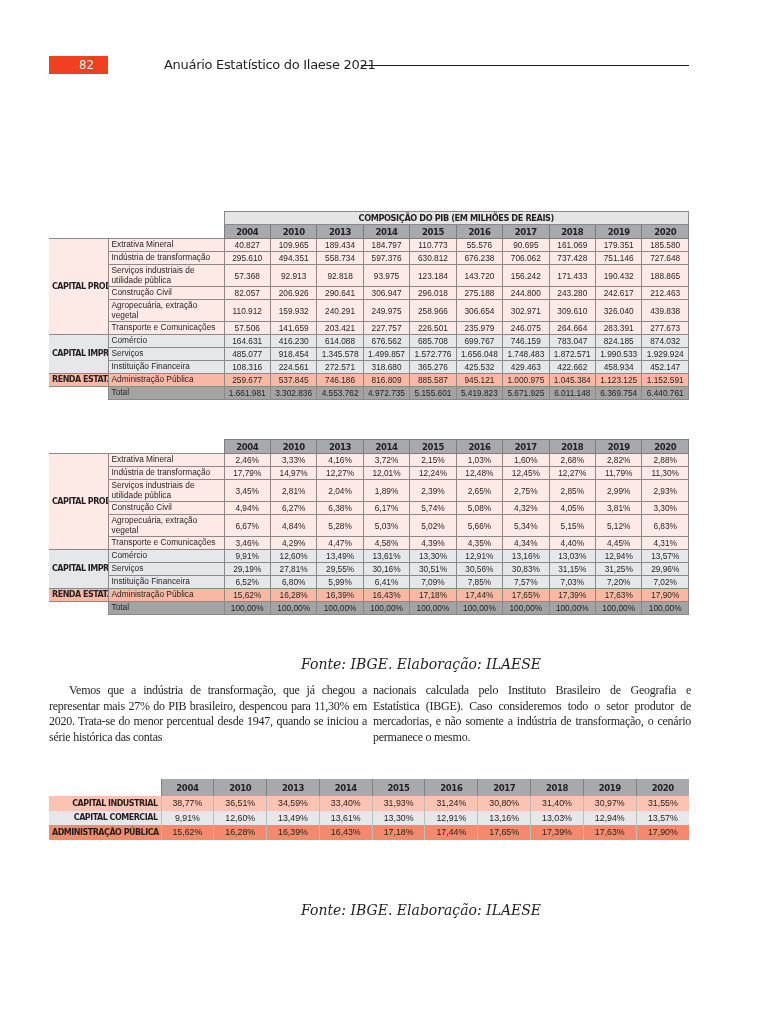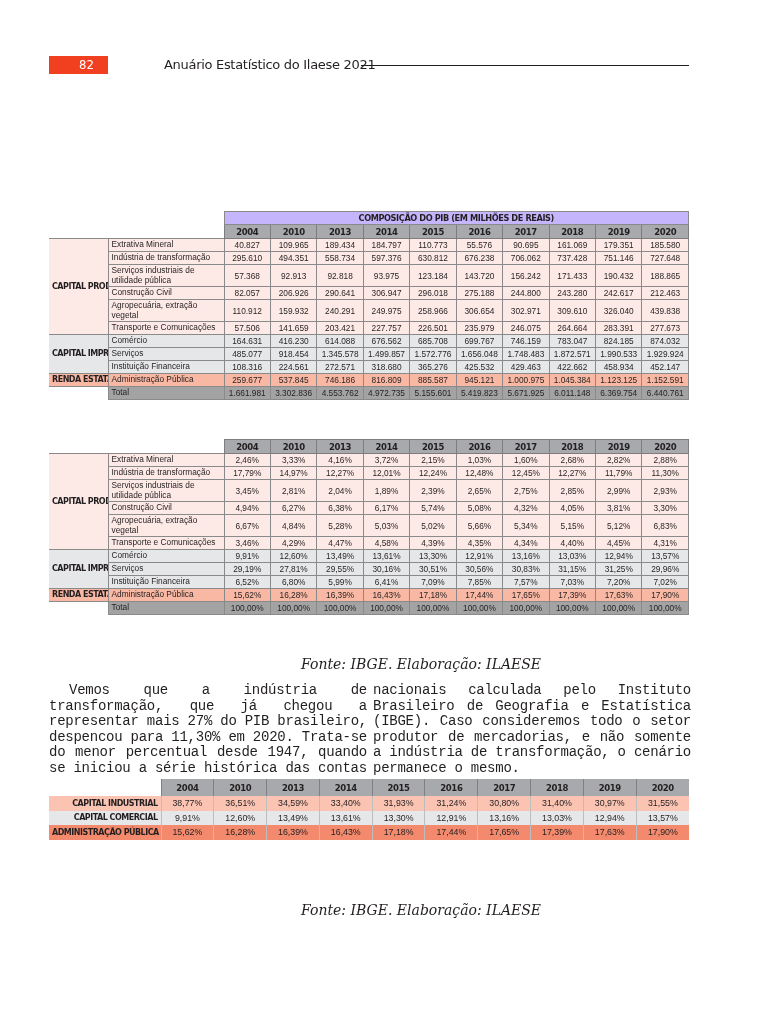--- a/index.html
+++ b/index.html
@@ -6,35 +6,35 @@
   body { width:763px; height:1023px; position:relative; font-family:"Liberation Sans", sans-serif; color:#231f20; overflow:hidden; }
 
   .page-header { position:absolute; left:49px; top:56px; width:640px; height:20px; }
   .page-number { position:absolute; left:0; top:0; width:59px; height:18px; background:#f0401f; color:#fff; font-size:13px; line-height:18px; padding-left:16px; box-sizing:border-box; font-family:"DejaVu Sans Condensed","DejaVu Sans", sans-serif;text-align:center; }
   .page-title { position:absolute; left:115px; top:0; font-size:13px; line-height:18px; color:#231f20; white-space:nowrap; font-family:"DejaVu Sans", sans-serif; letter-spacing:-0.3px; }
   .page-rule { position:absolute; left:312px; top:9px; width:328px; height:1px; background:#231f20; }
 
   table.t { position:absolute; border-collapse:collapse; table-layout:fixed; font-size:8.3px; color:#231f20; }
   table.t td, table.t th { border:1px solid #8a8a8a; padding:0 3px; overflow:hidden; white-space:nowrap; }
   table.t th.yr { background:#a7a9ac; font-family:"DejaVu Sans", sans-serif; font-weight:bold; font-size:8.5px; text-align:center; border-color:#7d7d7d; letter-spacing:-0.4px; }
-  table.t th.title { background:#c4b5fd; color:#231f20; font-weight:bold; font-size:8.2px; text-align:center; letter-spacing:-0.4px; font-family:"DejaVu Sans", sans-serif; }
+  table.t th.title { background:#e5e5e5; color:#231f20; font-weight:bold; font-size:8.2px; text-align:center; letter-spacing:-0.4px; font-family:"DejaVu Sans", sans-serif; }
   table.t td.blank { border:none; background:transparent; }
   table.t td.num { text-align:center; }
   table.t td.lbl { text-align:left; white-space:normal; line-height:9.5px; }
   table.t td.grp { text-align:center; font-weight:bold; font-size:8px; font-family:"DejaVu Sans", sans-serif; letter-spacing:-0.5px; line-height:12px; border-left:none; }
   .prod td { background:#fdeae6; }
   .improd td { background:#e6e7e8; }
   .renda td { background:#f9b8a3; }
   .total td { background:#a3a3a3; }
   .total td.blank { background:transparent; }
   tr.r1 { height:13px; } tr.r2 { height:22px;margin-top:9px; }
 
   .fonte { position:absolute; font-family:"DejaVu Serif", serif; font-style:italic; font-size:14px; color:#231f20; white-space:nowrap; }
 
-  .col { position:absolute; top:683px; width:318px; font-family:Liberation Mono, monospace; font-size:14px; line-height:15.5px; color:#231f20; text-align:justify; hyphens:manual; letter-spacing:-0.25px; }
+  .col { position:absolute; top:683px; width:318px; font-family:Liberation Serif, serif; font-size:12px; line-height:15.5px; color:#231f20; text-align:justify; hyphens:manual; letter-spacing:-0.25px; }
 
   table.t3 { position:absolute; left:49px; top:779px; border-collapse:collapse; table-layout:fixed; font-size:8.8px; }
   table.t3 td, table.t3 th { padding:0 3px; white-space:nowrap; text-align:center; height:14.5px; }
   table.t3 th.yr { background:#a7a9ac; font-family:"DejaVu Sans", sans-serif; font-weight:bold; font-size:8.5px; border-left:1px solid #808080; letter-spacing:-0.4px; height:17px; }
   table.t3 td.lbl { text-align:right; font-family:"DejaVu Sans", sans-serif; font-weight:bold; font-size:8px; letter-spacing:-0.5px; }
   table.t3 td.blank { background:transparent; }
   table.t3 td.num { border-left:1px solid #bdbdbd; }
   .t3-ind td { background:#fbc3b2; }
   .t3-grey td { background:#e6e7e8; }
   .t3-adm td { background:#f38a6d; }

